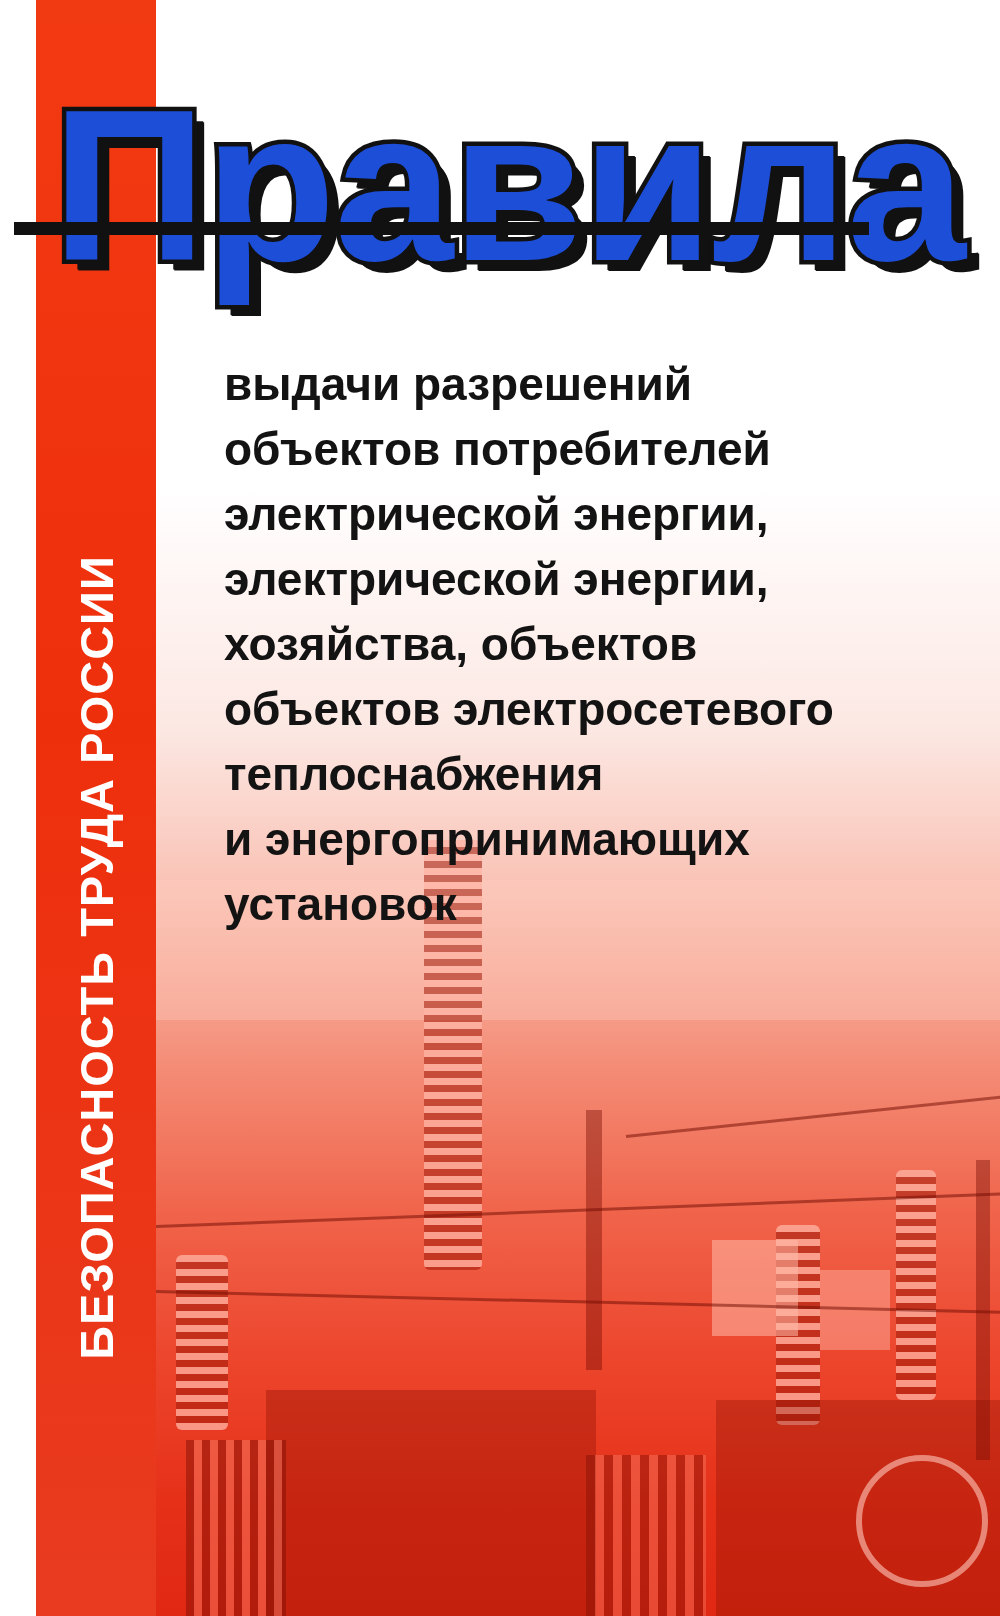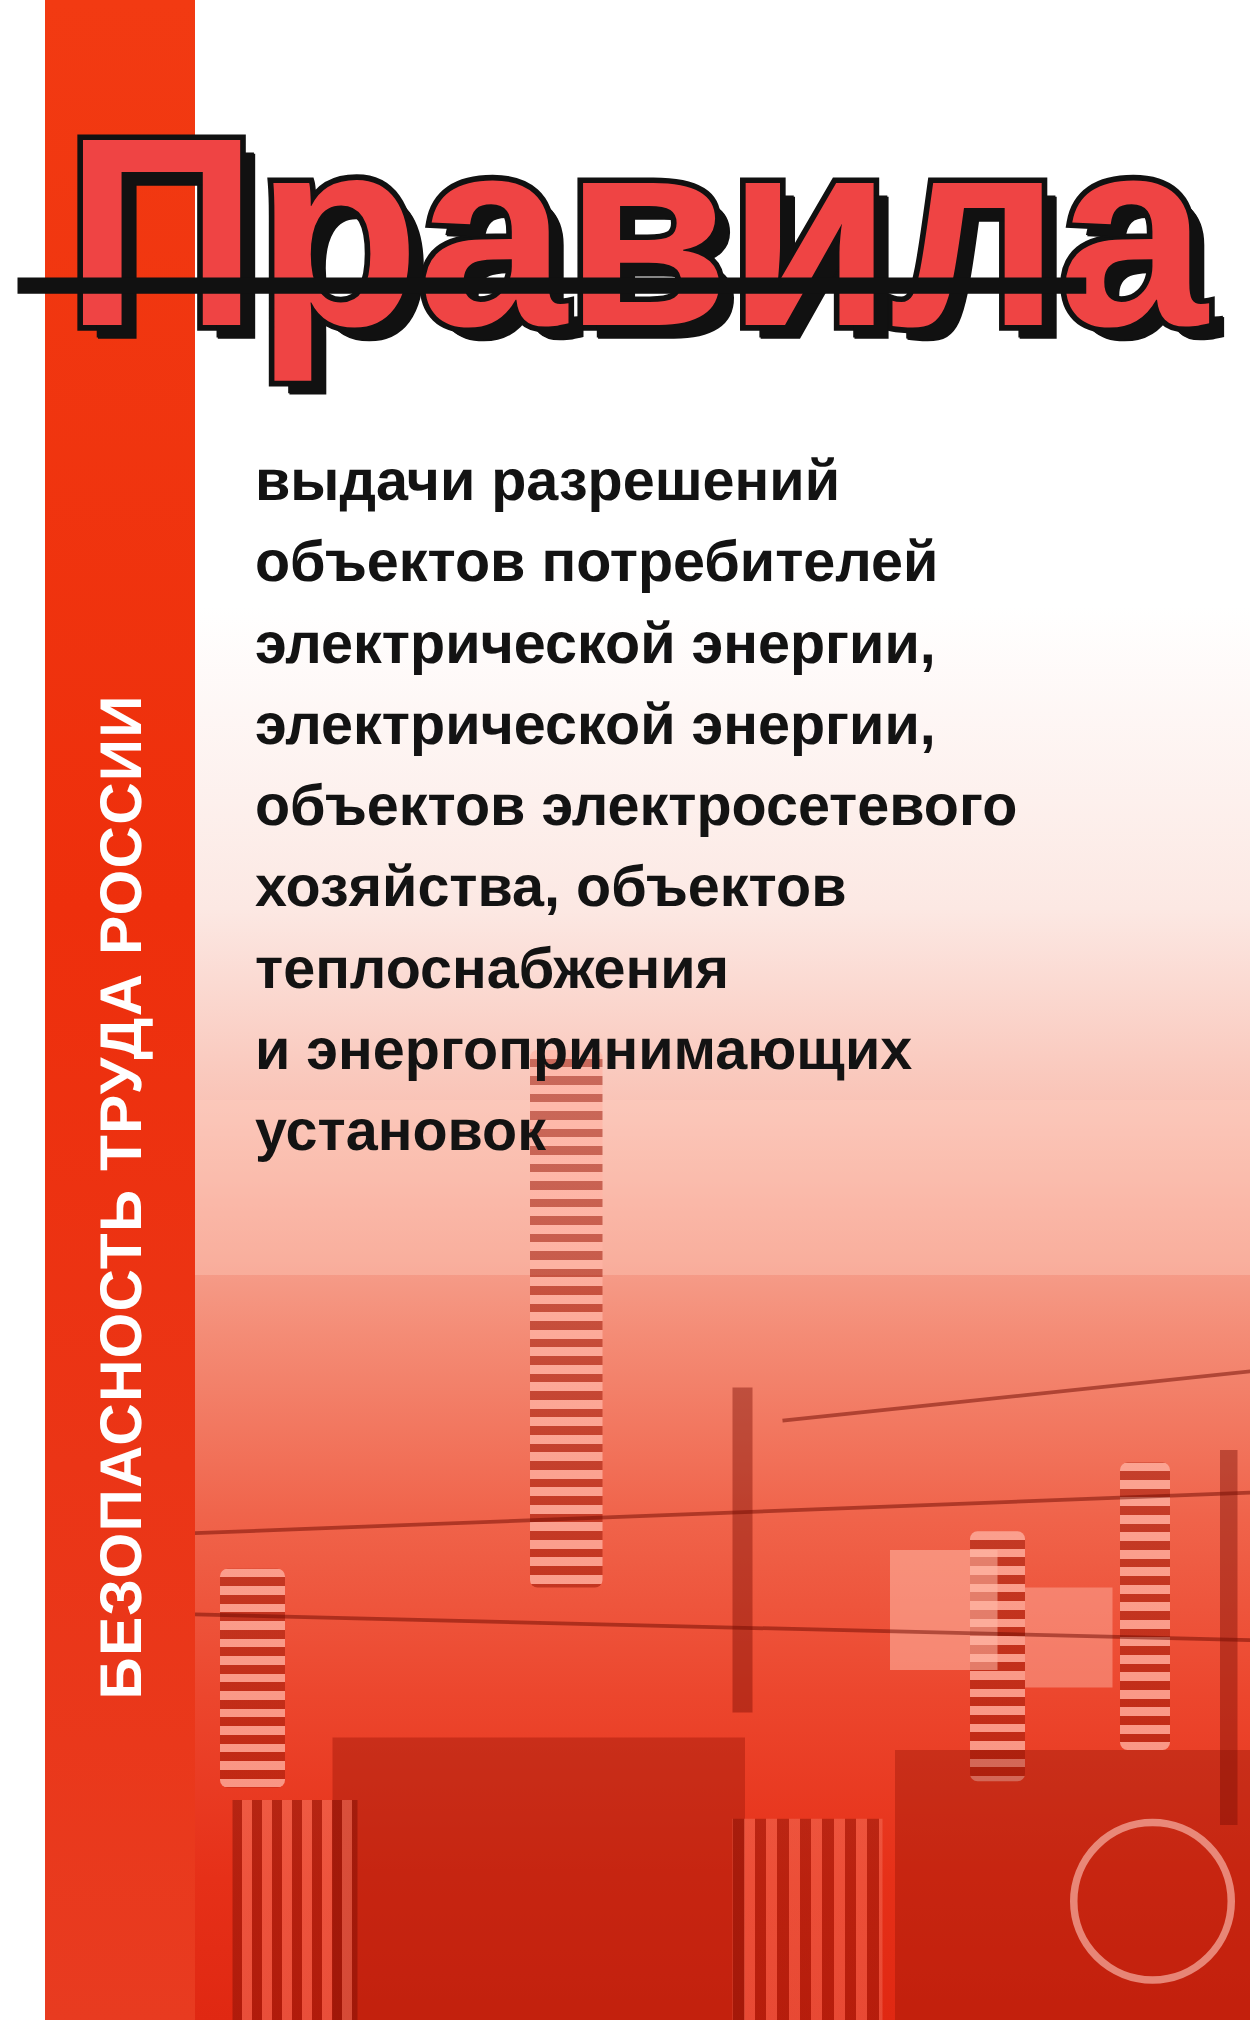--- a/index.html
+++ b/index.html
@@ -113,21 +113,21 @@
     height: 250px;
     z-index: 6;
   }
   .title-main {
     position: absolute;
     left: 12px;
     top: 0;
     font-size: 215px;
     line-height: 215px;
     font-weight: bold;
-    color: #ef4444;
+    color: #1d4ed8;
     font-family: "Liberation Sans", sans-serif;
     letter-spacing: -2px;
     -webkit-text-stroke: 9px #111111;
     paint-order: stroke fill;
     text-shadow:
       11px 10px 0 #111111,
       12px 11px 0 #111111;
     white-space: nowrap;
   }
   .title-rule {
@@ -146,21 +146,21 @@
     left: 204px;
     top: 352px;
     width: 760px;
     z-index: 6;
     color: #131313;
     font-weight: bold;
     font-size: 46px;
     line-height: 65px;
     font-family: "Liberation Sans", sans-serif;
   }
-  .subtitle .ln { display: block; white-space: nowrap; }
+  .subtitle .ln { display: block; white-space: nowrap; margin-left: 20px; }
 </style>
 </head>
 <body>
 
 <div class="cover">
 
   <div class="photo">
     <div class="photo-grad"></div>
 
     <div class="mach-l" style="left:0;top:880px;width:844px;height:140px;background:rgba(255,205,192,0.35);"></div>
@@ -194,20 +194,20 @@
   <div class="title-wrap">
     <div class="title-main">Правила</div>
   </div>
   <div class="title-rule"></div>
 
   <div class="subtitle">
     <span class="ln">выдачи разрешений</span>
     <span class="ln">объектов потребителей</span>
     <span class="ln">электрической энергии,</span>
     <span class="ln">электрической энергии,</span>
+    <span class="ln">хозяйства, объектов</span>
     <span class="ln">объектов электросетевого</span>
-    <span class="ln">хозяйства, объектов</span>
     <span class="ln">теплоснабжения</span>
     <span class="ln">и энергопринимающих</span>
     <span class="ln">установок</span>
   </div>
 
 </div>
 
 </body></html>

